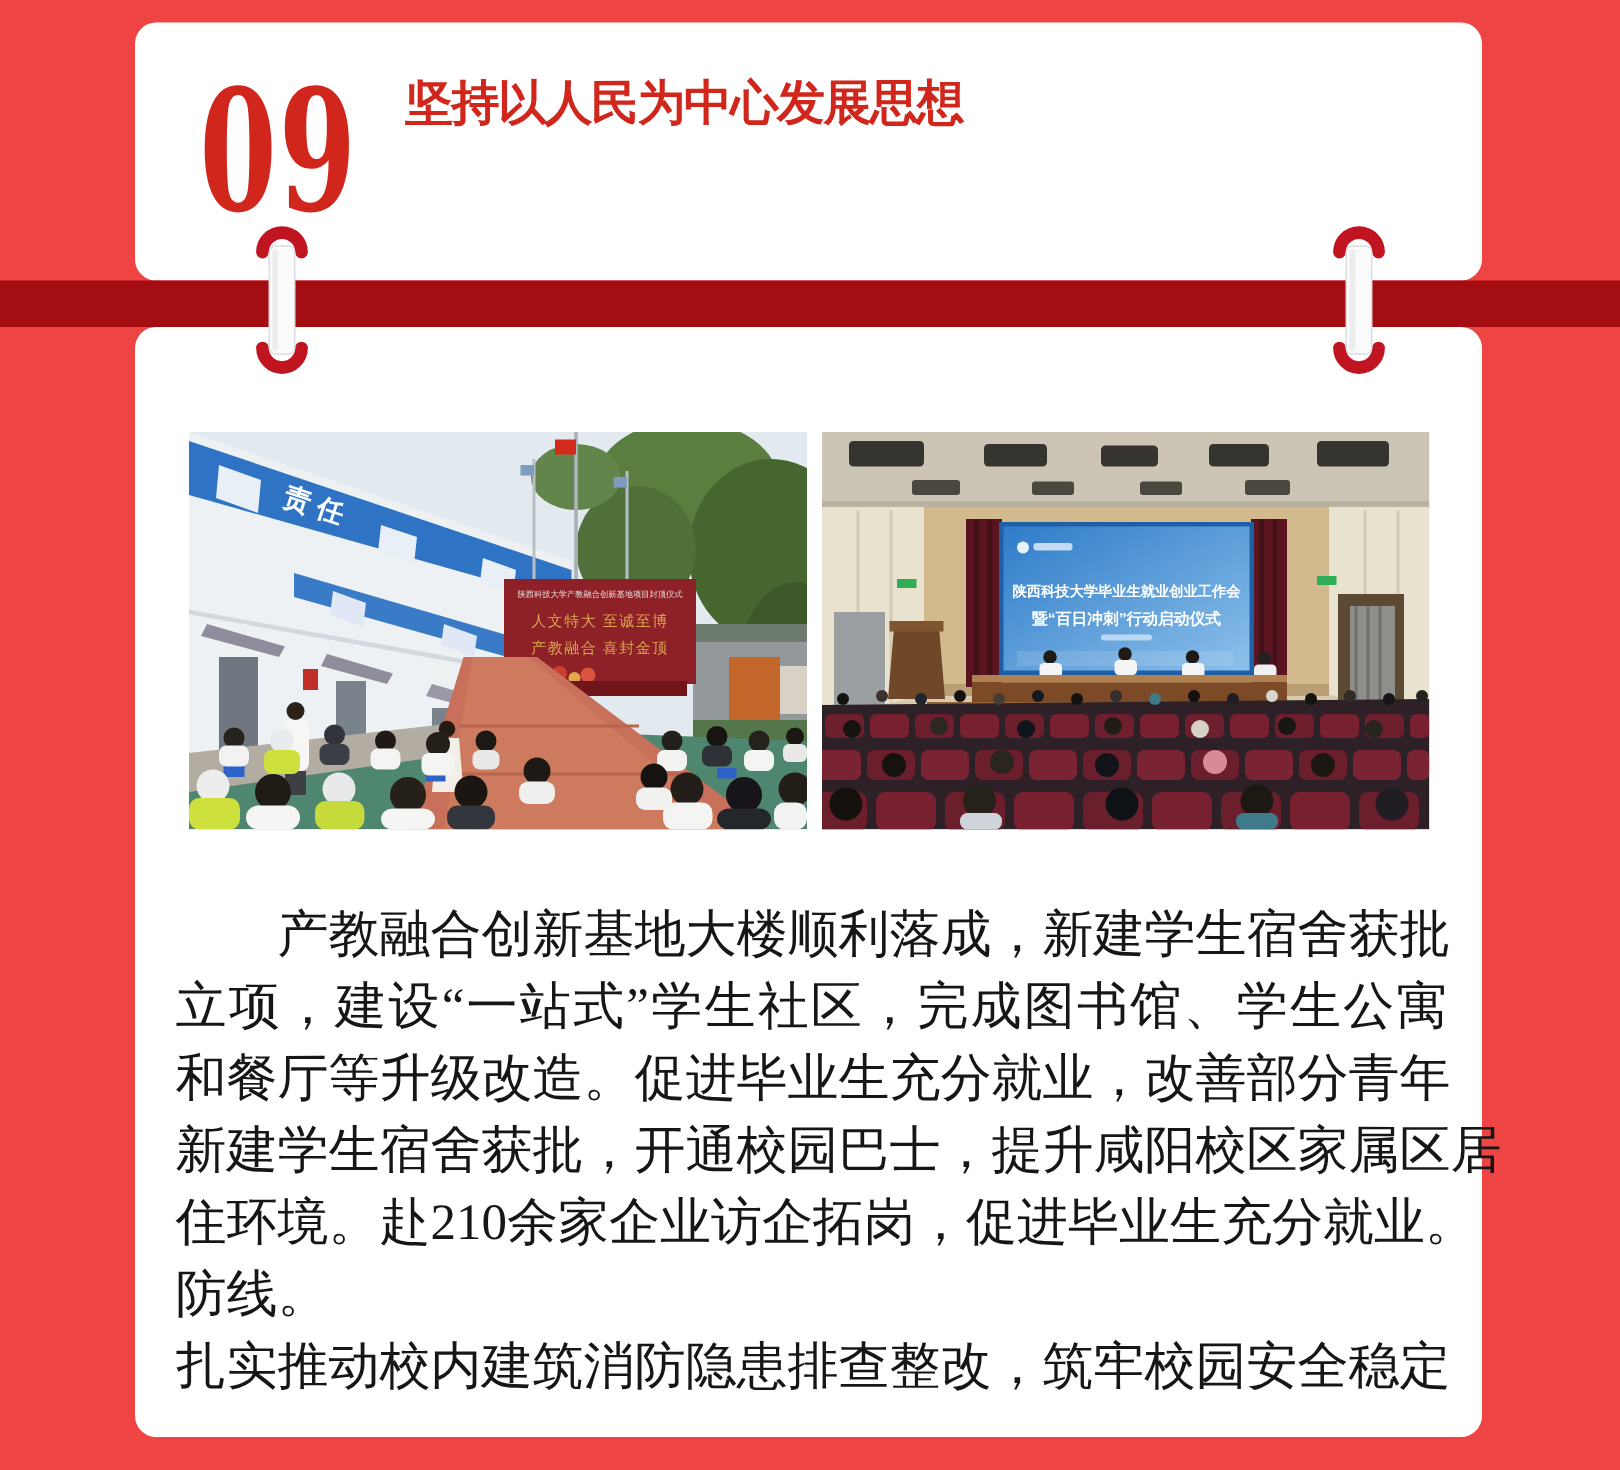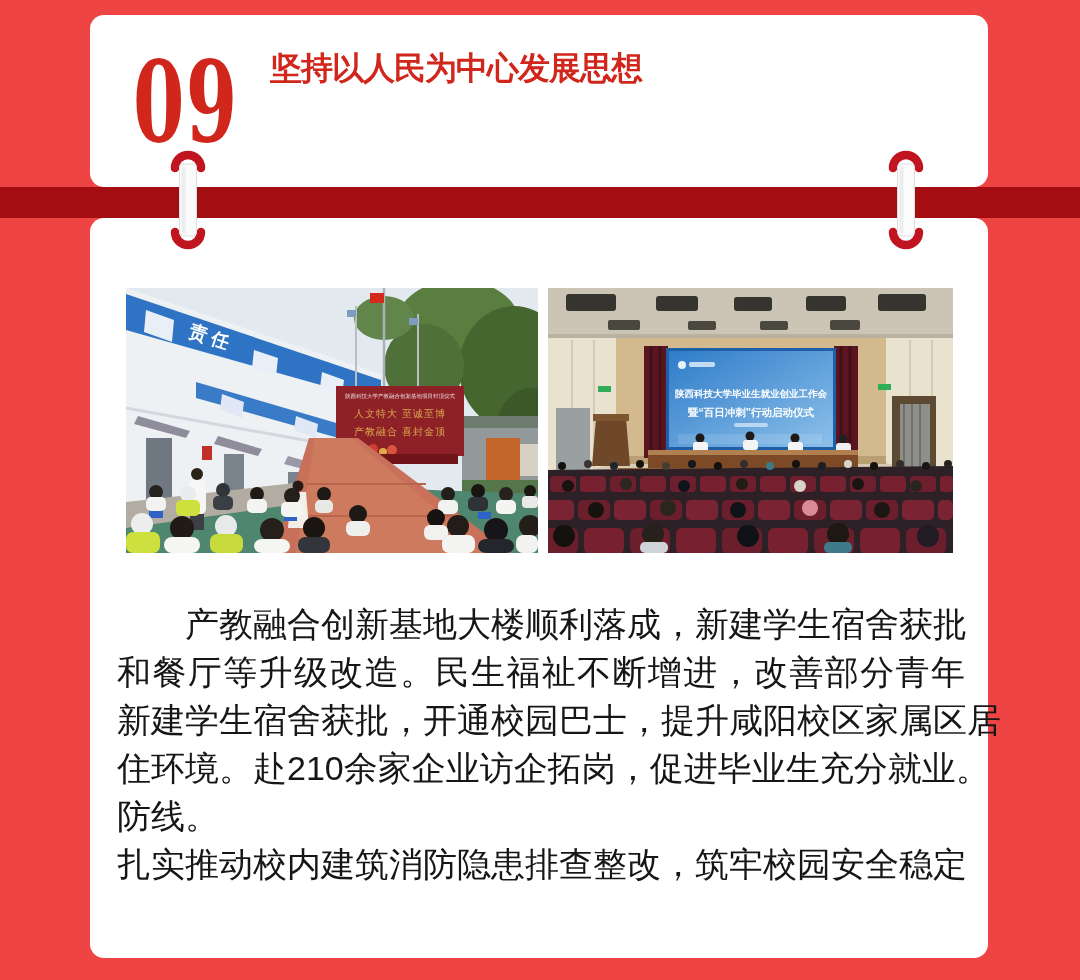--- a/index.html
+++ b/index.html
@@ -36,21 +36,21 @@
   .photo svg{display:block;}
   .photo-left{left:36px;width:412px;height:265px;}
   .photo-right{left:458px;width:405px;height:265px;}
 
   
   .body-text{
     position:absolute;left:27px;top:382px;width:848px;
     font-size:34px;line-height:48px;color:#161616;
     font-weight:500;
   }
-  .body-text .line{height:48px;white-space:nowrap;}
+  .body-text .line{height:48px;white-space:nowrap;font-family:Liberation Serif, serif;}
   .body-text .fill{text-align:justify;text-align-last:justify;-moz-text-align-last:justify;}
   .body-text .indent{text-indent:68px;}
 </style>
 </head>
 <body>
 
 <div class="canvas">
 
   <div class="card card-top">
     <div class="num">09</div>
@@ -347,21 +347,22 @@
             <circle cx="290" cy="246" r="11" fill="#1e1813"></circle>
           <circle cx="380" cy="248" r="11" fill="#211b24"></circle>
           <rect x="92" y="254" width="28" height="11" rx="5" fill="#cfd4da"></rect>
           <rect x="276" y="254" width="28" height="11" rx="5" fill="#3e7a8a"></rect>
         </g>
       </svg>
     </div>
 
     <div class="body-text">
       <div class="line fill indent">产教融合创新基地大楼顺利落成，新建学生宿舍获批</div>
-      <div class="line fill">和餐厅等升级改造。民生福祉不断增进，改善部分青年</div>
+      <div class="line fill">立项，建设“一站式”学生社区，完成图书馆、学生公寓</div>
+      <div class="line fill">和餐厅等升级改造。促进毕业生充分就业，改善部分青年</div>
       <div class="line fill">新建学生宿舍获批，开通校园巴士，提升咸阳校区家属区居</div>
       <div class="line fill">住环境。赴210余家企业访企拓岗，促进毕业生充分就业。</div>
       <div class="line">防线。</div>
       <div class="line fill">扎实推动校内建筑消防隐患排查整改，筑牢校园安全稳定</div>
     </div>
   </div>
 
   <div class="ring ring-left">
     <svg viewBox="0 0 44 112" width="44" height="118">
       <path d="M 9 24 A 13 13 0 0 1 35 24" stroke="#c01420" stroke-width="8.5" fill="none" stroke-linecap="round"></path>

